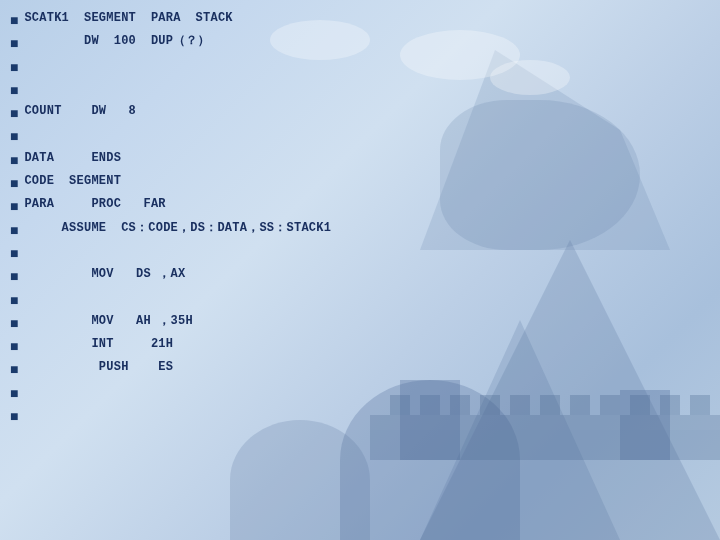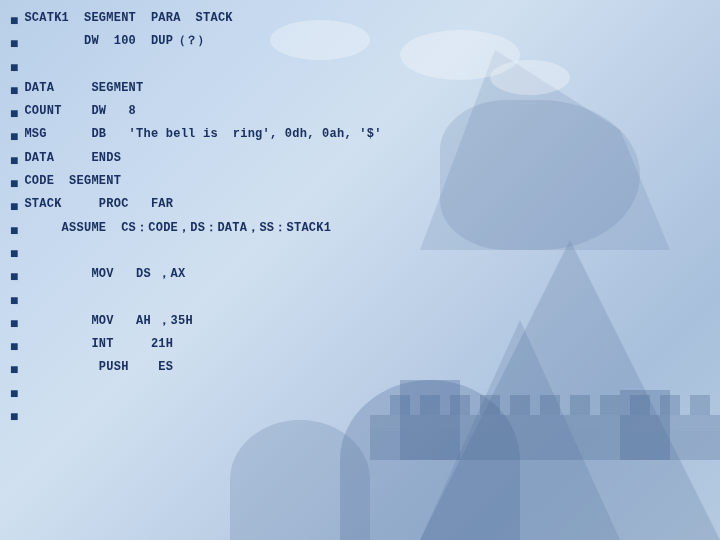--- a/index.html
+++ b/index.html
@@ -177,41 +177,39 @@
     </div>
     <div class="code-line">
       <span class="bullet">■</span>
       <span class="code-text">        DW  100  DUP（？）</span>
     </div>
     <div class="code-line">
       <span class="bullet">■</span>
     </div>
     <div class="code-line">
       <span class="bullet">■</span>
-      <span class="code-text">DATA     SEGMENT</span>
     </div>
     <div class="code-line">
       <span class="bullet">■</span>
       <span class="code-text">COUNT    DW   8</span>
     </div>
     <div class="code-line">
       <span class="bullet">■</span>
-      <span class="code-text">MSG      DB   'The bell is  ring', 0dh, 0ah, '$'</span>
     </div>
     <div class="code-line">
       <span class="bullet">■</span>
       <span class="code-text">DATA     ENDS</span>
     </div>
     <div class="code-line">
       <span class="bullet">■</span>
       <span class="code-text">CODE  SEGMENT</span>
     </div>
     <div class="code-line">
       <span class="bullet">■</span>
-      <span class="code-text">STACK     PROC   FAR</span>
+      <span class="code-text">PARA     PROC   FAR</span>
     </div>
     <div class="code-line">
       <span class="bullet">■</span>
       <span class="code-text">     ASSUME  CS：CODE，DS：DATA，SS：STACK1</span>
     </div>
     <div class="code-line">
       <span class="bullet">■</span>
     </div>
     <div class="code-line">
       <span class="bullet">■</span>

